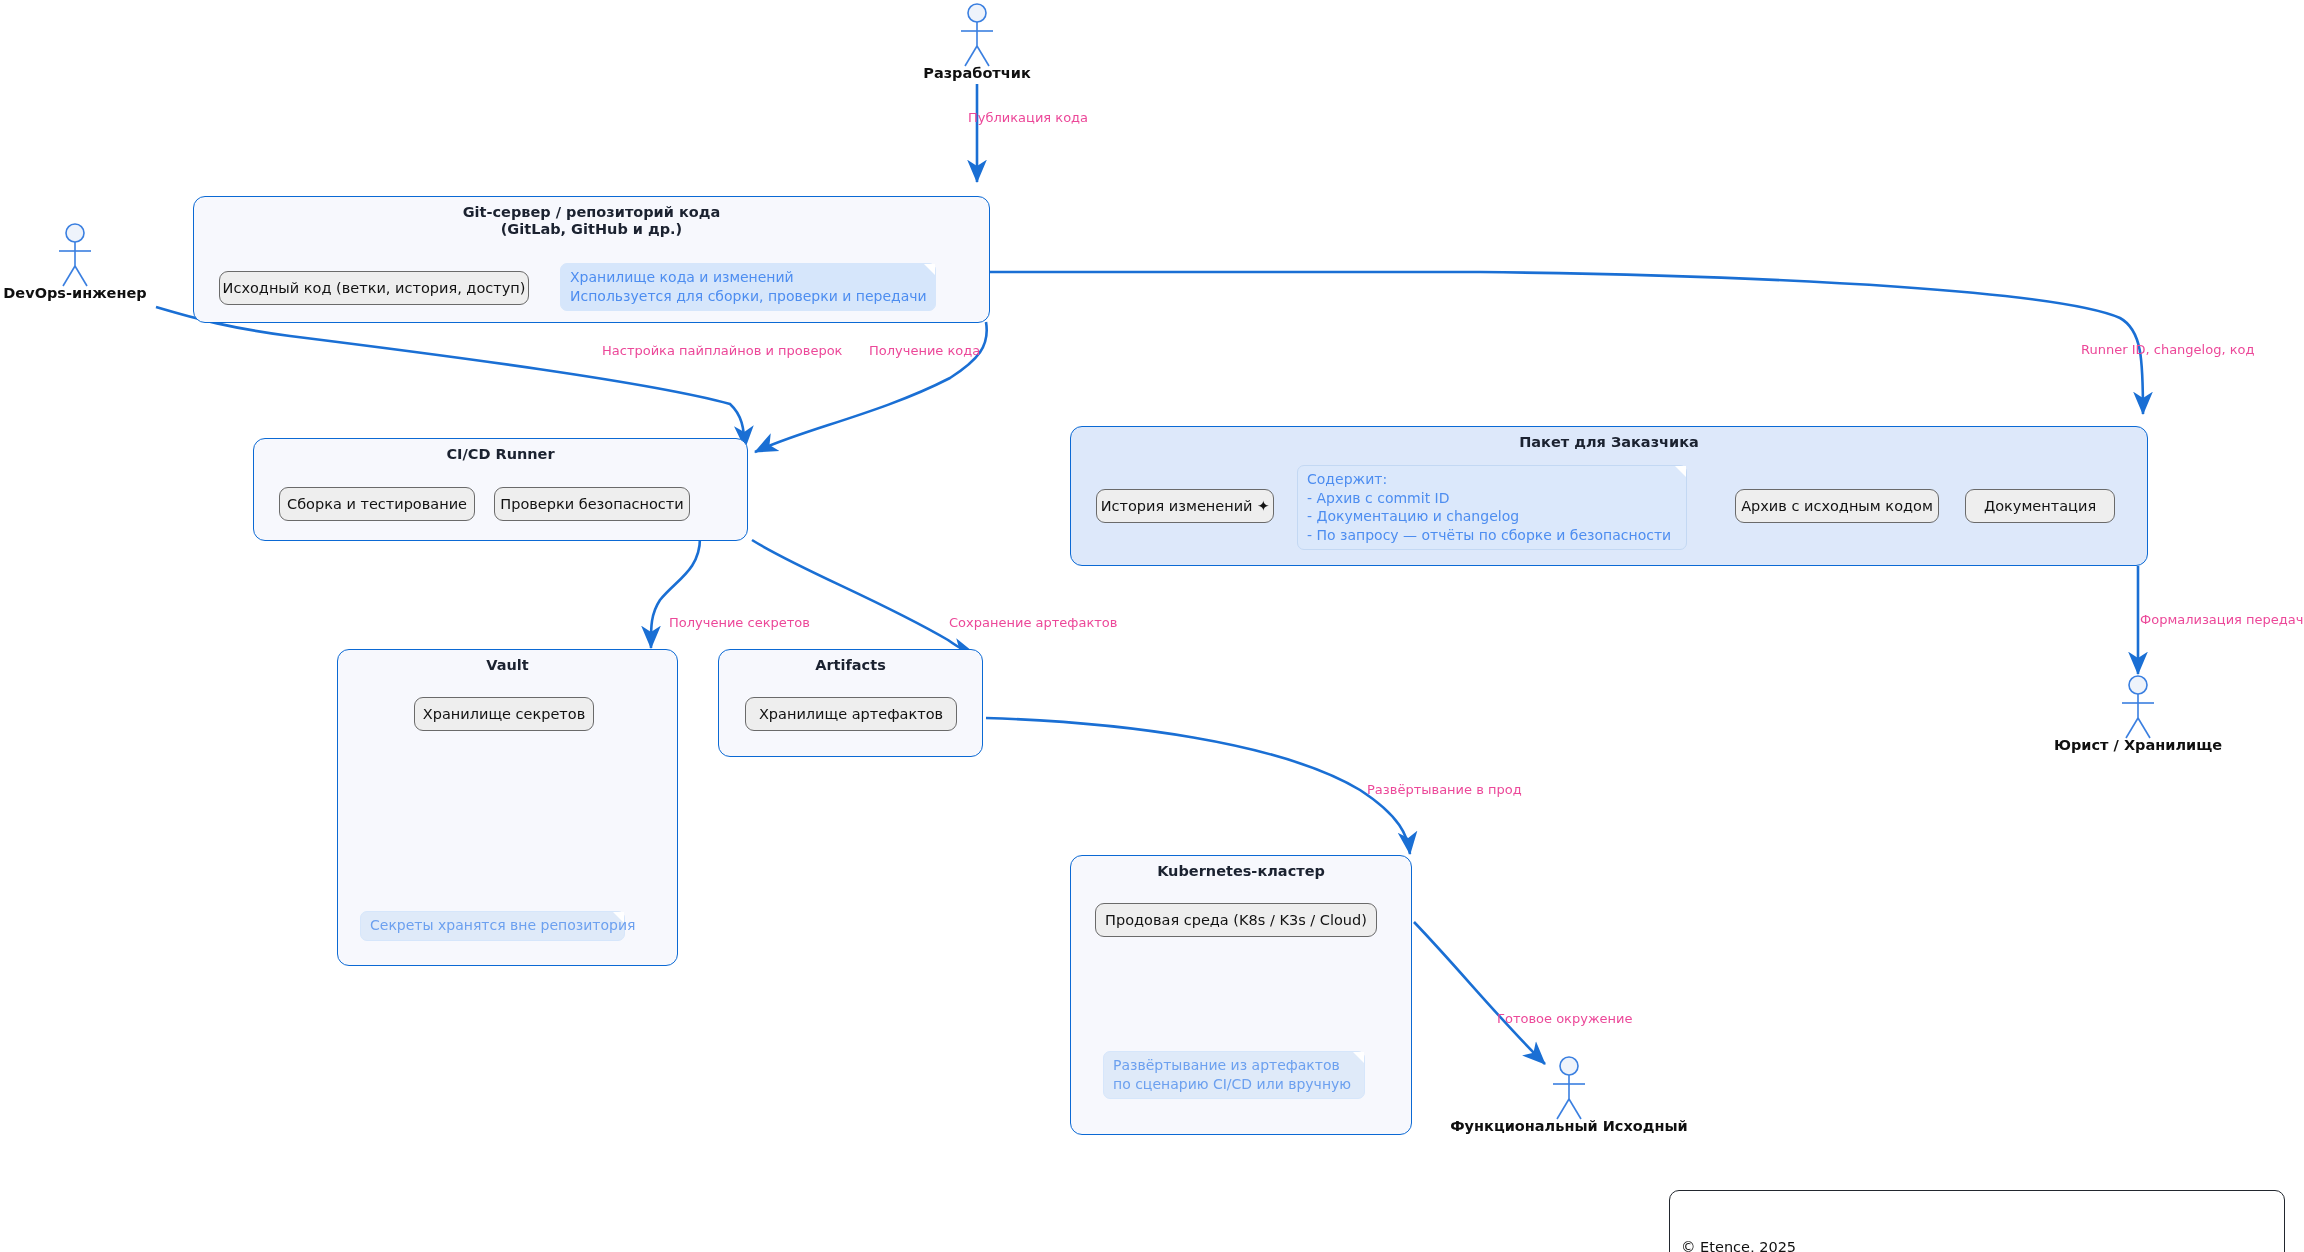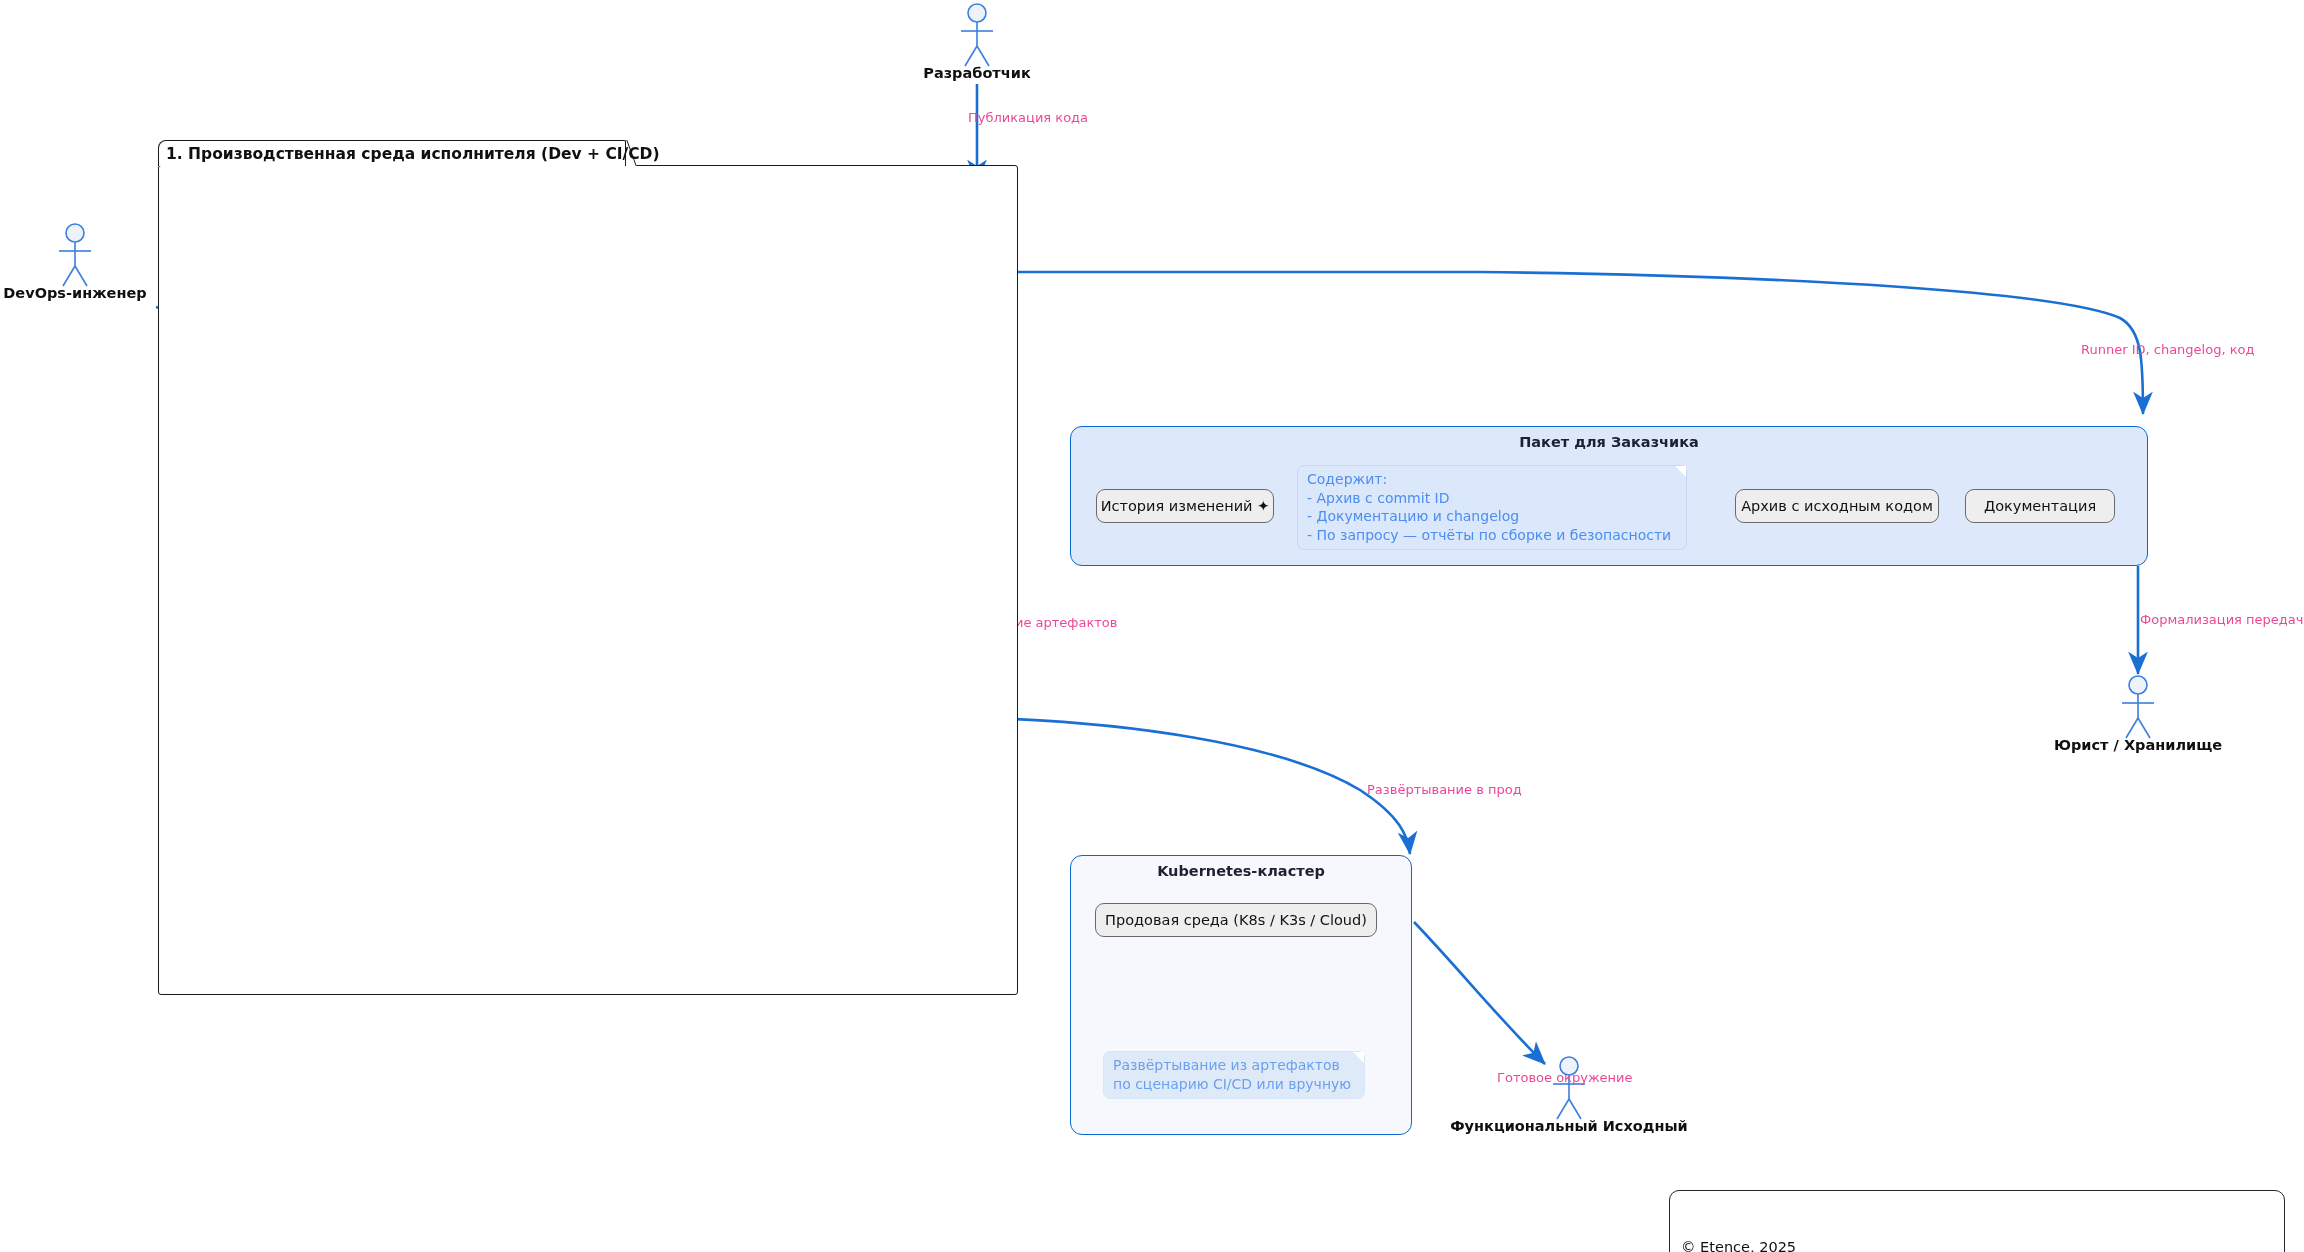--- a/index.html
+++ b/index.html
@@ -104,27 +104,20 @@
       <path d="M505,728 L505,918"></path>
       <path d="M1234,940 L1234,1080"></path>
     </g>
 
     <g fill="none" stroke="#dde6f2" stroke-width="2">
       <path d="M536,275 L560,270"></path>
       <path d="M1272,505 L1296,500"></path>
     </g>
   </svg>
 
-  <div class="frame" style="left:158px;top:140px;width:860px;height:855px;">
-    <div class="tabskew" style="left:459px;"></div>
-    <div class="tab" style="width:468px;">
-      <span>1. Производственная среда исполнителя (Dev + CI/CD)</span>
-    </div>
-    <div class="body" style="top:25px;width:860px;height:830px;"></div>
-  </div>
 
 
 
   <div class="node" style="left:193px;top:196px;width:797px;height:127px;">
     <div class="title">
       <div>Git-сервер / репозиторий кода</div>
       <div>(GitLab, GitHub и др.)</div>
     </div>
     <div class="comp" style="left:25px;top:74px;width:310px;height:34px;">Исходный код (ветки, история, доступ)</div>
     <div class="note" style="left:366px;top:66px;width:376px;">Хранилище кода и изменений
@@ -221,20 +214,20 @@
   </div>
 
   <div class="elabel" style="left:968px;top:110px;">Публикация кода</div>
   <div class="elabel" style="left:602px;top:343px;">Настройка пайплайнов и проверок</div>
   <div class="elabel" style="left:869px;top:343px;">Получение кода</div>
   <div class="elabel" style="left:669px;top:615px;">Получение секретов</div>
   <div class="elabel" style="left:949px;top:615px;">Сохранение артефактов</div>
   <div class="elabel" style="left:2081px;top:342px;">Runner ID, changelog, код</div>
   <div class="elabel" style="left:2140px;top:612px;">Формализация передачи</div>
   <div class="elabel" style="left:1367px;top:782px;">Развёртывание в прод</div>
-  <div class="elabel" style="left:1497px;top:1070px;">Готовое окружение</div>
+  <div class="elabel" style="left:1497px;top:1011px;">Готовое окружение</div>
 
   <div class="footer" style="left:1669px;top:1190px;width:616px;">
     <div>© Etence, 2025</div>
     
   </div>
 
 </div>
 
 </body></html>

